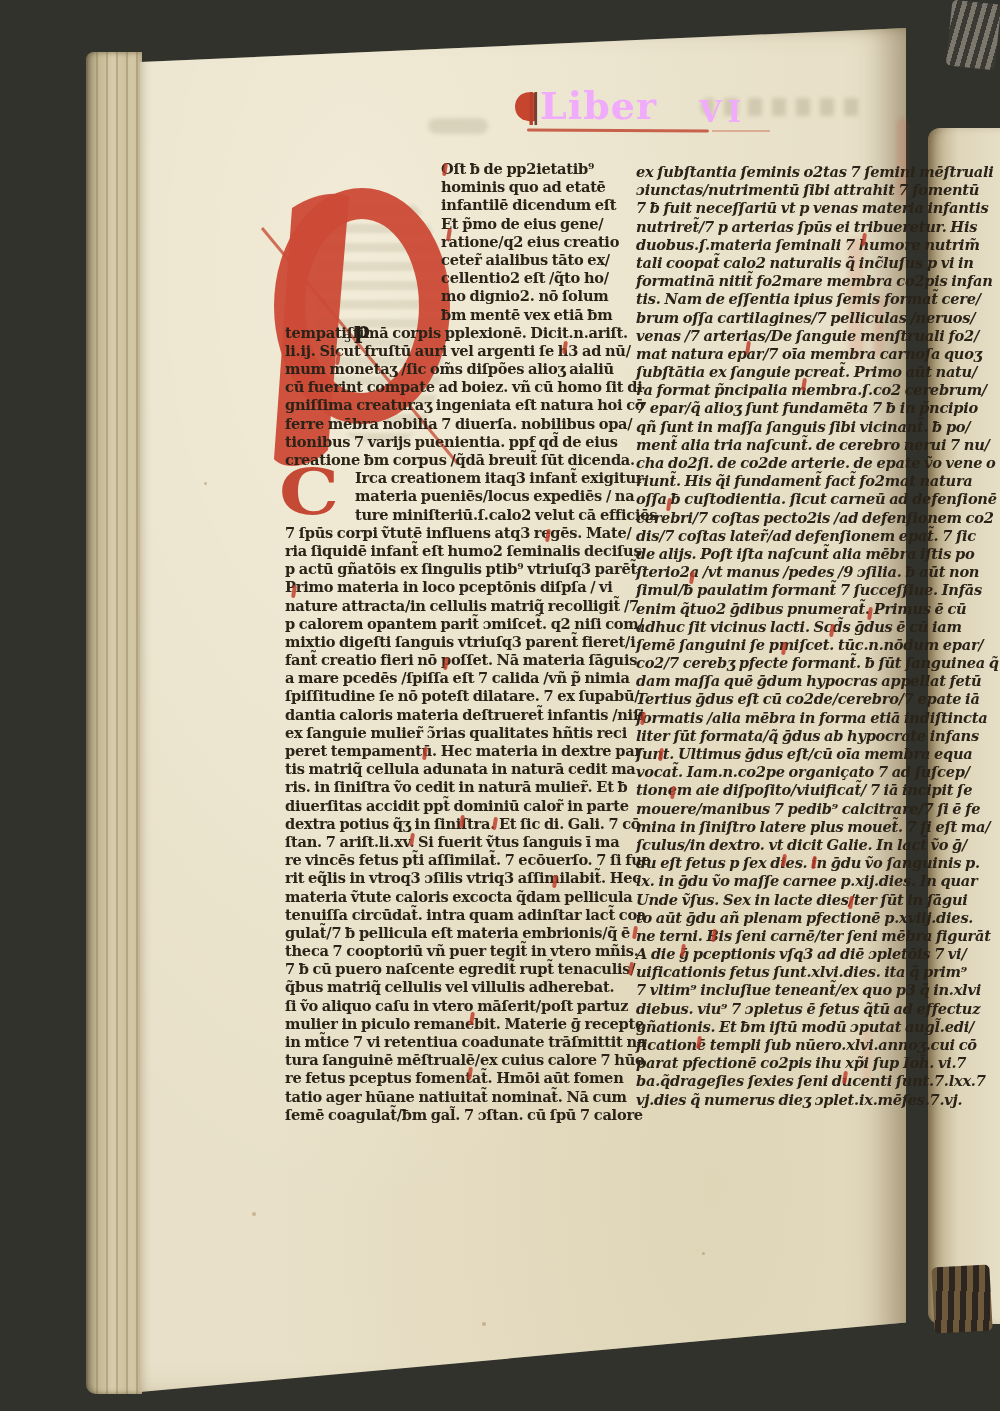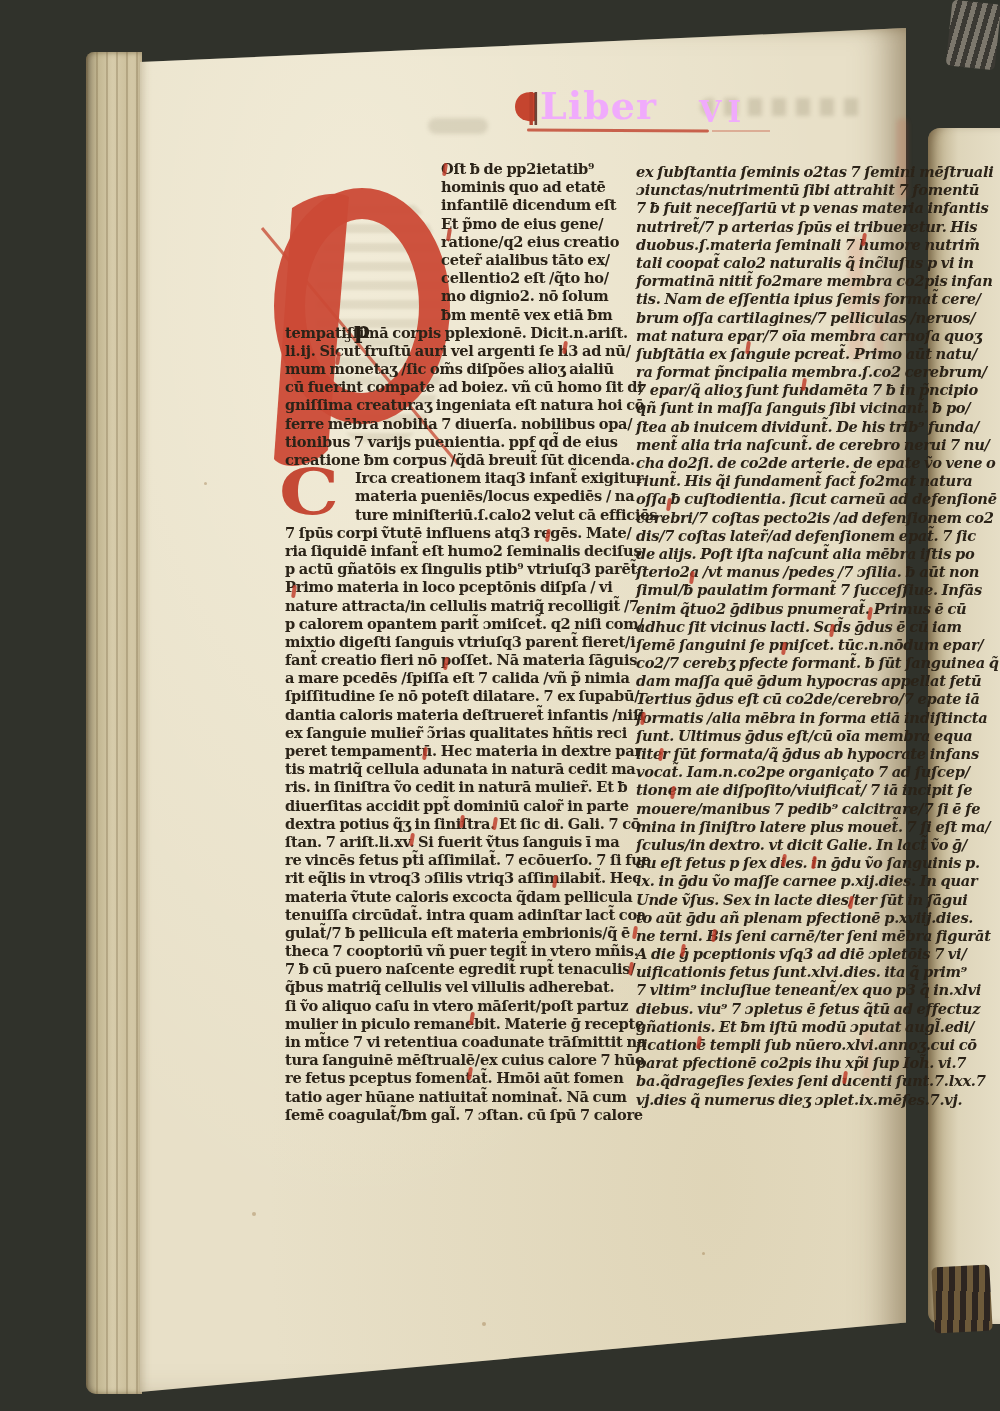--- a/index.html
+++ b/index.html
@@ -188,44 +188,44 @@
     <div>
         <div class="tl">ex ſubſtantia ſeminis o2tas 7 ſemini mēſtruali</div>
         <div class="tl">ɔiunctas/nutrimentū ſibi attrahit 7 fomentū</div>
         <div class="tl">7 ƀ fuit neceſſariū vt p venas materia infantis</div>
         <div class="tl">nutriret̃/7 p arterias ſpūs ei tribueretur. His</div>
         <div class="tl">duobus.ſ.materia ſeminali 7 humore nutrim̃</div>
         <div class="tl">tali coopat̃ calo2 naturalis q̃ inc̃luſus p vi in</div>
         <div class="tl">formatinā nitit̃ fo2mare membra co2pis infan</div>
         <div class="tl">tis. Nam de eſſentia ipius ſemis format̃ cere/</div>
         <div class="tl">brum oſſa cartilagines/7 pelliculas /neruos/</div>
+        <div class="tl">venas /7 arterias/De ſanguie menſtruali fo2/</div>
         <div class="tl">mat natura epar/7 oīa membra carnoſa quoʒ</div>
         <div class="tl">ſubſtātia ex ſanguie pcreat̃. Primo aūt natu/</div>
         <div class="tl">ra format p̃ncipalia membra.ſ.co2 cerebrum/</div>
         <div class="tl">7 epar/q̃ alioʒ ſunt fundamēta 7 ƀ in p̃ncipio</div>
         <div class="tl">qñ ſunt in maſſa ſanguis ſibi vicinant̃. ƀ po/</div>
-        <div class="tl">ſtea ab inuicem dividunt̃. De his trib⁹ funda/</div>
         <div class="tl">ment̃ alia tria naſcunt̃. de cerebro nerui 7 nu/</div>
         <div class="tl">cha do2ſi. de co2de arterie. de epate ṽo vene o</div>
         <div class="tl">riunt̃. His q̃i fundament̃ fact̃ fo2mat natura</div>
         <div class="tl">oſſa ƀ cuſtodientia. ſicut carneū ad defenſionē</div>
         <div class="tl">cerebri/7 coſtas pecto2is /ad defenſionem co2</div>
         <div class="tl">dis/7 coſtas later̃/ad defenſionem epat̃. 7 ſic</div>
         <div class="tl">de alijs. Poſt iſta naſcunt̃ alia mēbra iſtis po</div>
-        <div class="tl">ſterio2a /vt manus /pedes /7 ɔſilia. ƀ aūt non</div>
+        <div class="tl">ſterio2a /vt manus /pedes /9 ɔſilia. ƀ aūt non</div>
         <div class="tl">ſimul/ƀ paulatim formant̃ 7 ſucceſſiue. Infās</div>
         <div class="tl">enim q̃tuo2 ḡdibus pnumerat̃. Primus ē cū</div>
         <div class="tl">adhuc ſit vicinus lacti. Scd̃s ḡdus ē cū iam</div>
         <div class="tl">ſemē ſanguini ſe pmiſcet. tūc.n.nōdum epar/</div>
         <div class="tl">co2/7 cerebʒ pfecte formant̃. ƀ ſūt ſanguinea q̃</div>
         <div class="tl">dam maſſa quē ḡdum hypocras appellat fetū</div>
         <div class="tl">Tertius ḡdus eſt cū co2de/cerebro/7 epate iā</div>
         <div class="tl">formatis /alia mēbra in forma etiā indiſtincta</div>
+        <div class="tl">liter ſūt formata/q̃ ḡdus ab hypocrate infans</div>
         <div class="tl">ſunt. Ultimus ḡdus eſt/cū oīa membra equa</div>
-        <div class="tl">liter ſūt formata/q̃ ḡdus ab hypocrate infans</div>
         <div class="tl">vocat̃. Iam.n.co2pe organiçato 7 ad ſuſcep/</div>
         <div class="tl">tionem aie diſpoſito/viuificat̃/ 7 iā incipit ſe</div>
         <div class="tl">mouere/manibus 7 pedib⁹ calcitrare/7 ſi ē fe</div>
         <div class="tl">mina in ſiniſtro latere plus mouet̃. 7 ſi eſt ma/</div>
         <div class="tl">ſculus/in dextro. vt dicit Galie. In lact̃ ṽo ḡ/</div>
         <div class="tl">du eſt fetus p ſex dies. in ḡdu ṽo ſanguinis p.</div>
         <div class="tl">ix. in ḡdu ṽo maſſe carnee p.xij.dies. In quar</div>
         <div class="tl">Unde ṽſus. Sex in lacte dies/ter ſūt in ſāgui</div>
         <div class="tl">to aūt ḡdu añ plenam pfectionē p.xviij.dies.</div>
         <div class="tl">ne terni. Bis ſeni carnē/ter ſeni mēbra figurāt</div>

